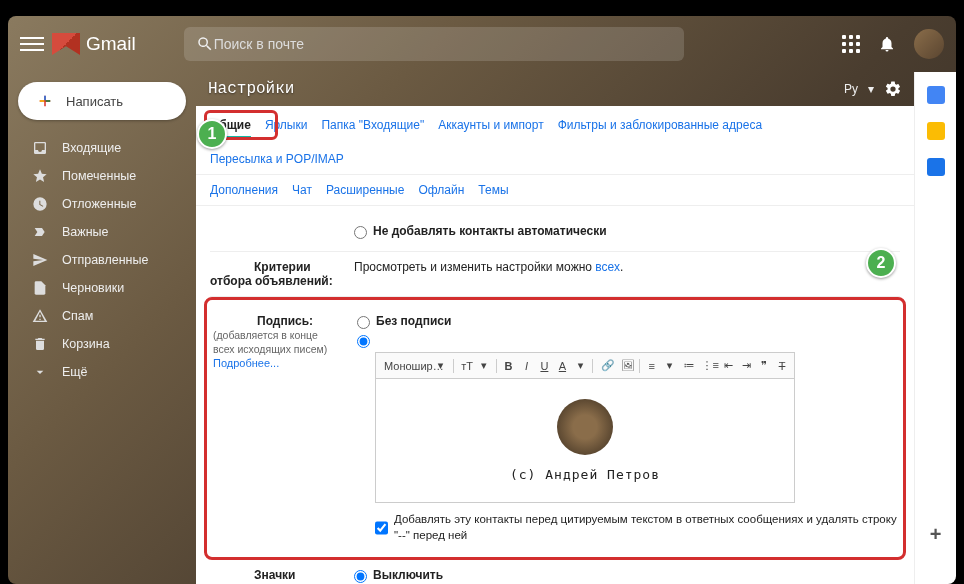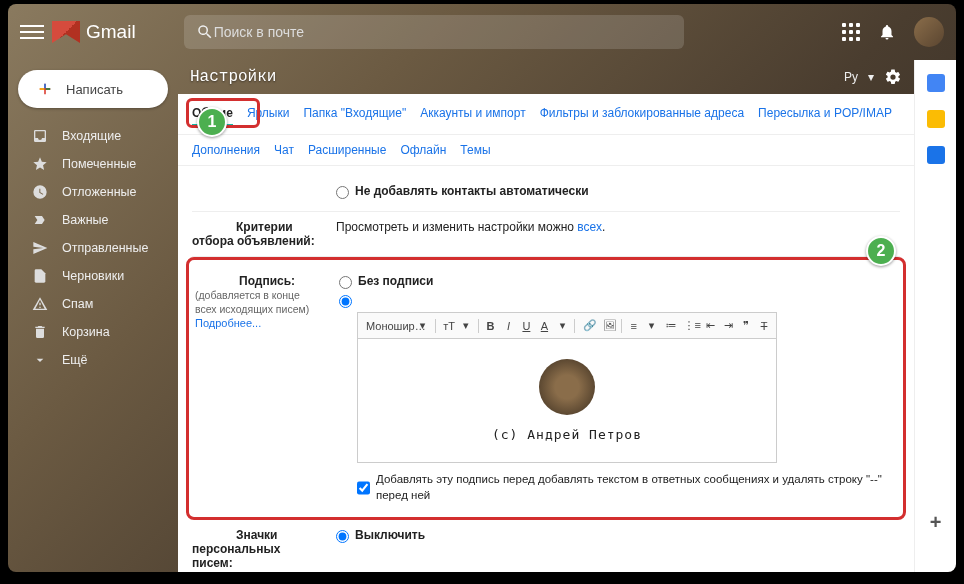--- a/index.html
+++ b/index.html
@@ -1,32 +1,32 @@
 <!DOCTYPE html>
 <html><head>
 <meta charset="utf-8">
 <style>
 * { margin: 0; padding: 0; box-sizing: border-box; font-family: Arial, sans-serif; }
 body { width: 964px; height: 584px; overflow: hidden; position: relative; background: #000; }
-.frame { position: absolute; top: 4px; left: 8px; width: 948px; height: 568px; border-radius: 8px; overflow: hidden; background: linear-gradient(135deg, #8a7a5f 0%, #6b5a42 30%, #4a3d2f 60%, #2d2620 100%); }
+.frame { position: absolute; top: 16px; left: 8px; width: 948px; height: 568px; border-radius: 8px; overflow: hidden; background: linear-gradient(135deg, #8a7a5f 0%, #6b5a42 30%, #4a3d2f 60%, #2d2620 100%); }
 .header { height: 56px; display: flex; align-items: center; padding: 0 12px; gap: 8px; }
 .menu-icon { width: 24px; height: 24px; color: #fff; cursor: pointer; display: flex; flex-direction: column; justify-content: center; gap: 4px; }
 .menu-icon span { height: 2px; background: #fff; }
 .logo { display: flex; align-items: center; gap: 6px; color: #fff; font-size: 19px; }
 .logo-m { width: 28px; height: 22px; background: linear-gradient(135deg, #d54b3d 50%, #b23121 50%); clip-path: polygon(0 0, 100% 0, 100% 100%, 50% 60%, 0 100%); }
 .search-box { flex: 1; margin-left: 40px; max-width: 500px; display: flex; align-items: center; padding: 8px 12px; background: rgba(255,255,255,0.15); border-radius: 6px; color: #fff; }
 .search-box svg { width: 18px; height: 18px; fill: #eee; }
 .search-box input { background: none; border: none; color: #fff; font-size: 14px; outline: none; flex: 1; }
 .search-box input::placeholder { color: #ddd; }
 .header-right { display: flex; align-items: center; gap: 18px; margin-left: auto; color: #fff; }
 .apps-icon { display: grid; grid-template-columns: repeat(3,4px); grid-template-rows: repeat(3,4px); gap: 3px; }
 .apps-icon span { background: #fff; border-radius: 1px; }
 .avatar { width: 30px; height: 30px; border-radius: 50%; background: linear-gradient(135deg, #8a6d4a, #5a4530); }
 .body-row { display: flex; height: calc(100% - 56px); }
-.sidebar { width: 170px; padding: 10px 0; color: #fff; }
+.sidebar { width: 188px; padding: 10px 0; color: #fff; }
 .compose-btn { margin: 0 10px 14px; padding: 10px 18px; background: #fff; border-radius: 22px; display: flex; align-items: center; gap: 12px; font-size: 13px; color: #444; box-shadow: 0 1px 3px rgba(0,0,0,0.3); }
 .compose-btn svg { width: 18px; height: 18px; }
 .nav-item { padding: 6px 14px 6px 24px; display: flex; align-items: center; gap: 14px; font-size: 12.5px; color: #eee; }
 .nav-item svg { width: 16px; height: 16px; fill: #ddd; }
 .main { flex: 1; display: flex; flex-direction: column; overflow: hidden; }
 .title-bar { padding: 8px 12px; color: #fff; display: flex; align-items: center; justify-content: space-between; }
 .title-bar h2 { font-size: 16px; font-weight: normal; text-shadow: 0 1px 2px rgba(0,0,0,0.5); font-family: Liberation Mono, monospace; }
 .title-right { display: flex; align-items: center; gap: 10px; font-size: 12px; color: #eee; }
 .settings-panel { background: #fff; flex: 1; overflow-y: auto; position: relative; }
 .tabs-wrap { position: relative; }
@@ -260,21 +260,21 @@
                     <span class="tb-btn">❞</span>
                     <span class="tb-btn"><s>T</s></span>
                   </div>
                   <div class="editor-content">
                     <div class="sig-img"></div>
                     <div class="sig-text">(с) Андрей Петров</div>
                   </div>
                 </div>
                 <div class="checkbox-row">
                   <input type="checkbox" checked="" style="">
-                  <span>Добавлять эту подпись перед добавлять текстом в ответных сообщениях и удалять строку "--" перед ней</span>
+                  <span>Добавлять эту контакты перед цитируемым текстом в ответных сообщениях и удалять строку "--" перед ней</span>
                 </div>
               </div>
             </div>
           </div>
 
           <div class="setting-row">
             <div class="setting-label"><b>Значки персональных писем:</b></div>
             <div class="setting-value">
               <div class="radio-row">
                   <input type="radio" checked="" style="">

